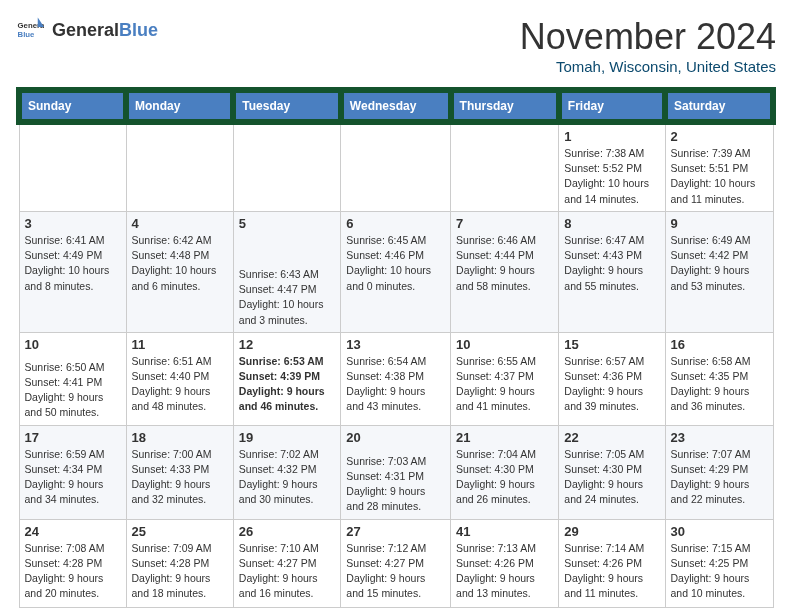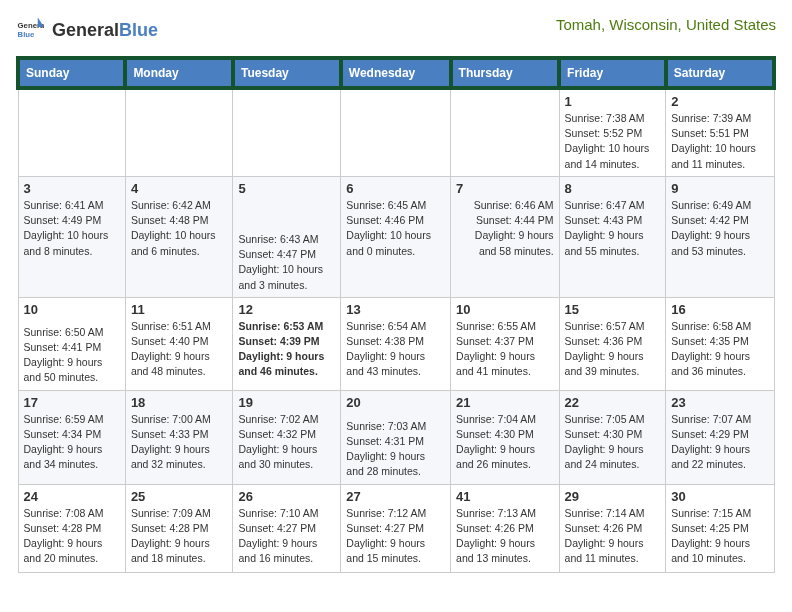--- a/index.html
+++ b/index.html
@@ -38,35 +38,35 @@
     .title-area {
       text-align: right;
     }
     .month-title {
       font-size: 36px;
       font-weight: normal;
       color: #333;
     }
     .location-title {
       font-size: 15px;
-      color: #4d7c0f;
+      color: #0c4a6e;
     }
     .calendar-table {
       width: 100%;
       border-collapse: collapse;
       font-size: 11px;
     }
     .calendar-table thead tr th {
       background: #4a7fc1;
       color: #fff;
       text-align: left;
       padding: 6px 6px;
       font-size: 12px;
       font-weight: bold;
-      border: 4px solid #14532d;
+      border: 6px solid #14532d;
     }
     .calendar-table tbody tr td {
       border: 1px solid #ccc;
       vertical-align: top;
       padding: 4px 5px;
       width: 113px;
       min-height: 80px;
       height: 88px;
       background: #fff;
     }
@@ -101,20 +101,21 @@
       <polygon points="28,2 36,14 28,14" fill="#4a7fc1"></polygon>
     </svg>
     <div>
       <div style="display:flex; align-items:baseline; gap:0px; margin-left:4px;">
         <span class="logo-text-general">General</span>
         <span class="logo-text-blue">Blue</span>
       </div>
     </div>
   </div>
   <div class="title-area">
+    <div class="month-title">November 2024</div>
     <div class="location-title">Tomah, Wisconsin, United States</div>
   </div>
 </div>
 
 <table class="calendar-table">
   <thead>
     <tr>
     <th>Sunday</th>
         <th>Monday</th>
         <th>Tuesday</th>
@@ -164,21 +165,21 @@
 Daylight: 10 hours and 3 minutes.</div>
         </td>
         <td>
           <span class="day-number">6</span>
           <div class="day-info" style="white-space: pre-line;">Sunrise: 6:45 AM
 Sunset: 4:46 PM
 Daylight: 10 hours and 0 minutes.</div>
         </td>
         <td>
           <span class="day-number">7</span>
-          <div class="day-info" style="white-space: pre-line; text-align: right;">Sunrise: 6:46 AM
+          <div class="day-info" style="white-space: pre-line;">Sunrise: 6:46 AM
 Sunset: 4:44 PM
 Daylight: 9 hours and 58 minutes.</div>
         </td>
         <td>
           <span class="day-number">8</span>
           <div class="day-info" style="white-space: pre-line;">Sunrise: 6:47 AM
 Sunset: 4:43 PM
 Daylight: 9 hours and 55 minutes.</div>
         </td>
         <td>

